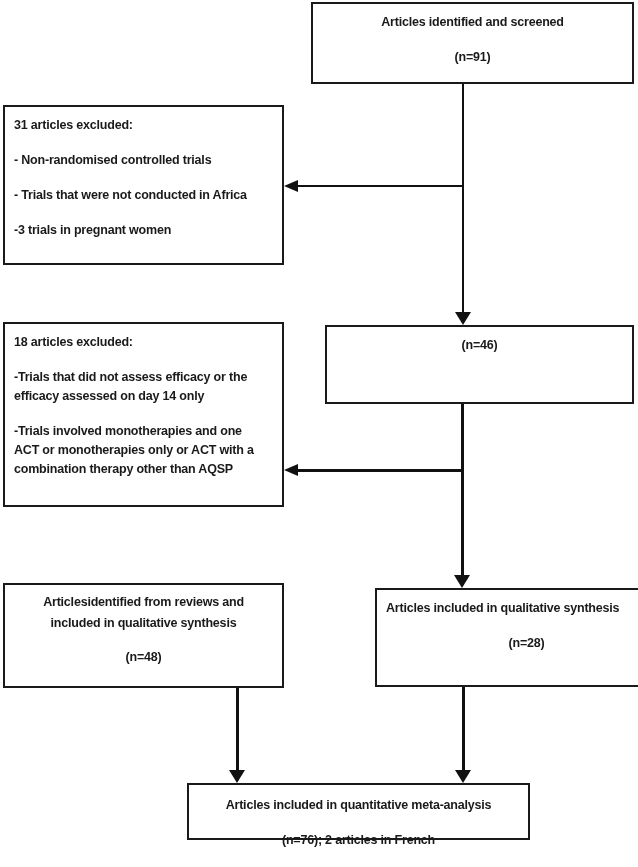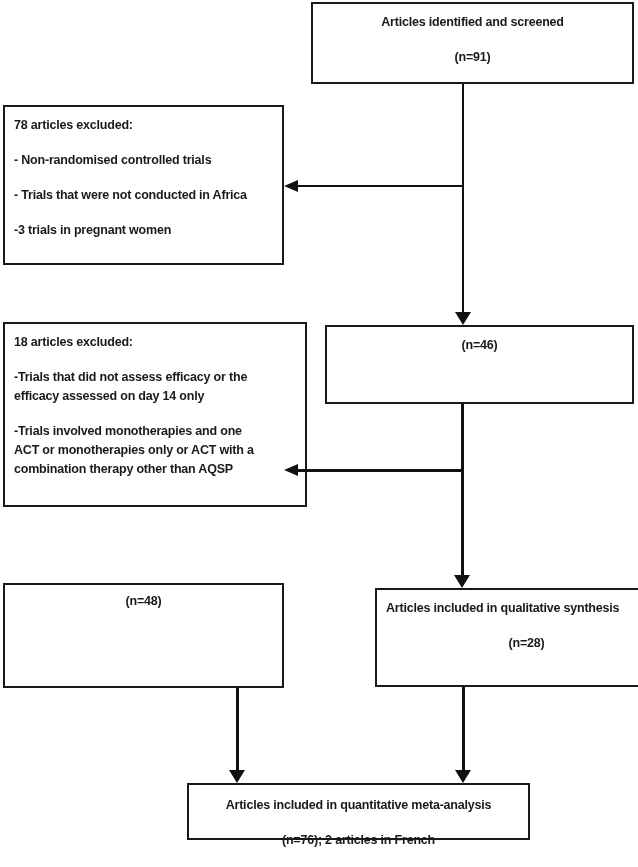--- a/index.html
+++ b/index.html
@@ -45,21 +45,21 @@
     width: 0; height: 0;
     border-top: 6px solid transparent;
     border-bottom: 6px solid transparent;
     border-right: 14px solid #111111;
   }
 
   
   #box-screened     { left: 311px; top: 2px;   width: 323px; height: 82px; }
   #box-excluded-1   { left: 3px;   top: 105px; width: 281px; height: 160px; }
   #box-eligibility  { left: 325px; top: 325px; width: 309px; height: 79px; }
-  #box-excluded-2   { left: 3px;   top: 322px; width: 304px; height: 185px; }
+  #box-excluded-2   { left: 3px;   top: 322px; width: 281px; height: 185px; }
   #box-reviews      { left: 3px;   top: 583px; width: 281px; height: 105px; padding-top: 7px; }
   #box-qualitative  { left: 331px; top: 588px; width: 303px; height: 99px; margin-left: 44px; }
   #box-quantitative { left: 187px; top: 783px; width: 343px; height: 57px; padding-top: 11px; }
   #box-qualitative .count, #box-reviews .count { text-align: center; }
 
   
   #v1  { left: 462px; top: 84px;  width: 2px; height: 103px; }
   #h1  { left: 296px; top: 185px; width: 168px; height: 2px; }
   #a1  { left: 284px; top: 180px; }                      
   #v1b { left: 462px; top: 187px; width: 2px; height: 126px; }
@@ -80,40 +80,42 @@
 <body>
 
 <div id="canvas">
 
   <div class="box centered" id="box-screened">
     <div class="t">Articles identified and screened</div>
     <div class="t count">(n=91)</div>
   </div>
 
   <div class="box" id="box-excluded-1">
-    <div class="t">78 articles excluded:</div>
+    <div class="t">31 articles excluded:</div>
     <div class="t">- Non-randomised controlled trials</div>
     <div class="t">- Trials that were not conducted in Africa</div>
     <div class="t">-3 trials in pregnant women</div>
   </div>
 
   <div class="box centered" id="box-eligibility">
     <div class="t count">(n=46)</div>
   </div>
 
   <div class="box" id="box-excluded-2">
     <div class="t">18 articles excluded:</div>
     <div class="t">-Trials that did not assess efficacy or the
 efficacy assessed on day 14 only</div>
     <div class="t">-Trials involved monotherapies and one
 ACT or monotherapies only or ACT with a
 combination therapy other than AQSP</div>
   </div>
 
   <div class="box centered" id="box-reviews">
+    <div class="t wrap2">Articlesidentified from reviews and
+included in qualitative synthesis</div>
     <div class="t count">(n=48)</div>
   </div>
 
   <div class="box" id="box-qualitative">
     <div class="t">Articles included in qualitative synthesis</div>
     <div class="t count">(n=28)</div>
   </div>
 
   <div class="box centered" id="box-quantitative">
     <div class="t">Articles included in quantitative meta-analysis</div>

